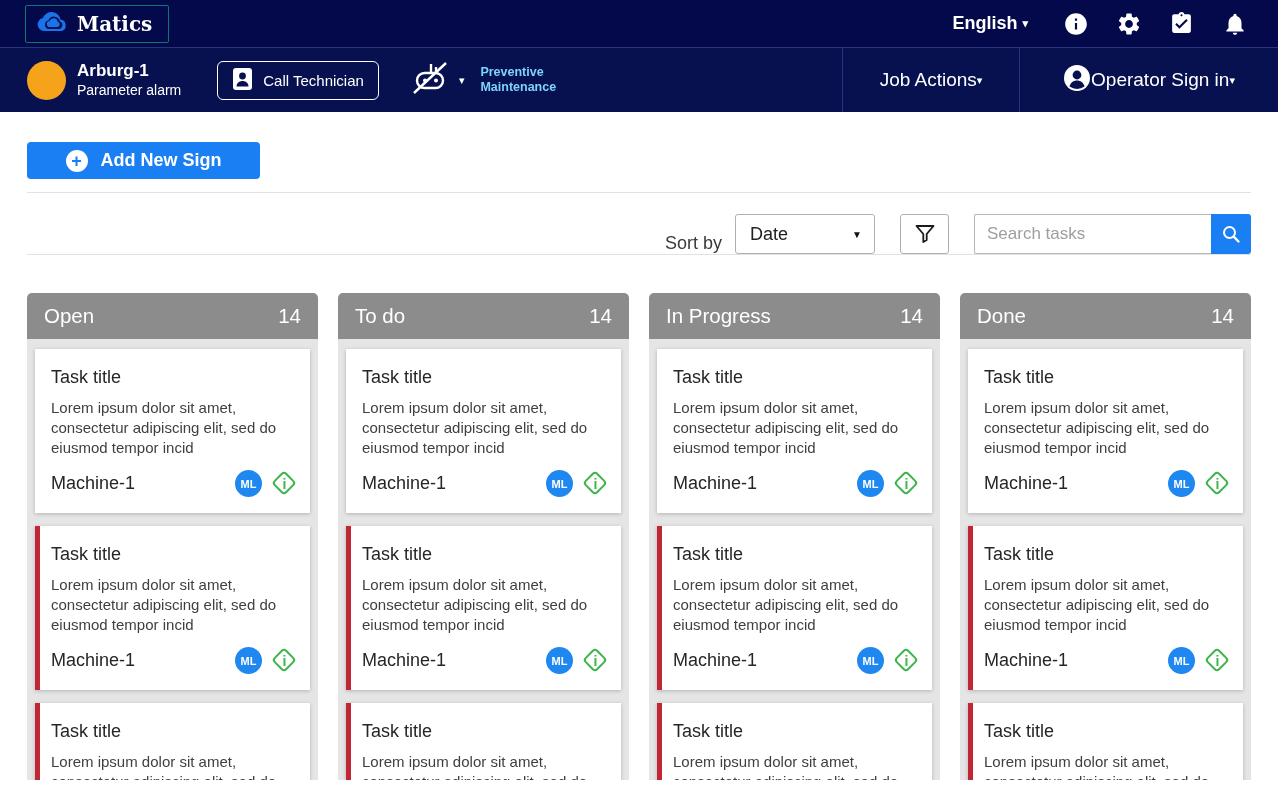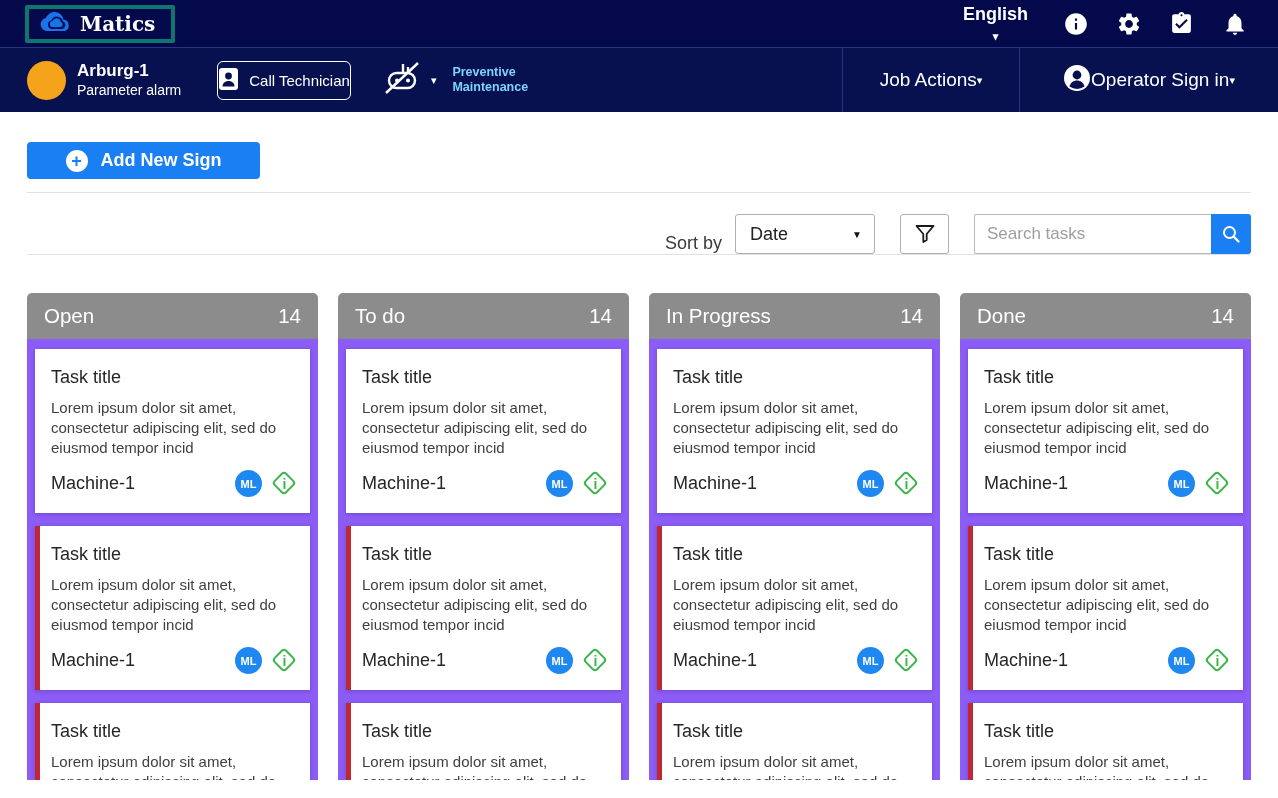--- a/index.html
+++ b/index.html
@@ -2,41 +2,41 @@
 <html><head>
 <meta charset="utf-8">
 <style>
   * { margin:0; padding:0; box-sizing:border-box; }
   html,body { width:1278px; height:798px; overflow:hidden; background:#fff;
     font-family:"Liberation Sans", sans-serif; }
 
   
   .topbar { height:47px; background:#03094a; display:flex; align-items:center;
     padding:0 30px 0 25px; }
-  .logo-box { display:flex; align-items:center; gap:9px; border:4px solid #0f766e;
+  .logo-box { display:flex; align-items:center; gap:9px; border:1px solid #0f766e;
     border-radius:2px; height:38px; padding:0 16px 0 10px; cursor:pointer; }
   .logo-text { color:#fff; font-family:"DejaVu Serif", serif; font-weight:bold;
     font-size:20px; }
   .top-right { margin-left:auto; display:flex; align-items:center; gap:26px; }
   .lang { color:#fff; font-size:18px; font-weight:bold; display:flex; align-items:center;
-    gap:5px; margin-right:8px; cursor:pointer;flex-direction:column; }
+    gap:5px; margin-right:8px; cursor:pointer; }
   .caret { font-size:11px; color:#fff; }
   .top-icon { width:27px; height:27px; display:flex; align-items:center;
     justify-content:center; cursor:pointer; }
 
   
   .machinebar { height:65px; background:#071150; border-top:1px solid #27357c;
     display:flex; align-items:stretch; }
   .mb-left { display:flex; align-items:center; padding-left:27px; }
   .status-circle { width:39px; height:39px; border-radius:50%; background:#f6a31c; }
   .machine-info { margin-left:11px; }
   .machine-name { color:#fff; font-size:17px; font-weight:bold; line-height:20px; }
   .machine-status { color:#fff; font-size:14px; line-height:18px; }
   .call-btn { margin-left:36px; height:39px; border:1px solid #fff; border-radius:6px;
-    background:transparent; display:flex; align-items:center; gap:10px; padding:0 0;
+    background:transparent; display:flex; align-items:center; gap:10px; padding:0 14px;
     color:#fff; font-size:15px; cursor:pointer; }
   .pm-group { margin-left:32px; display:flex; align-items:center; gap:8px; cursor:pointer; }
   .pm-label { color:#7dd3fc; font-size:12.5px; font-weight:bold; line-height:15px;
     margin-left:8px; }
   .mb-right { margin-left:auto; display:flex; height:100%; }
   .job-actions { width:178px; border-left:1px solid #27357c; border-right:1px solid #27357c;
     display:flex; align-items:center; justify-content:center; color:#fff;
     font-size:19px; cursor:pointer; }
   .operator { width:258px; display:flex; align-items:center; justify-content:center;
     color:#fff; font-size:19px; cursor:pointer; }
@@ -71,21 +71,21 @@
   .search-btn { width:40px; height:40px; background:#1a7ff2; border:none;
     border-radius:0 3px 3px 0; display:flex; align-items:center; justify-content:center;
     cursor:pointer; }
 
   
   .board { margin-top:38px; display:flex; gap:20px; height:487px; overflow:hidden; }
   .column { width:291px; display:flex; flex-direction:column; }
   .col-header { height:46px; background:#8c8c8c; border-radius:5px 5px 0 0;
     display:flex; align-items:center; justify-content:space-between; padding:0 17px;
     color:#fff; font-size:20.5px; flex:none; }
-  .col-body { flex:1; background:#8b5cf6; padding:10px 8px 0; overflow:hidden; }
+  .col-body { flex:1; background:#e5e5e5; padding:10px 8px 0; overflow:hidden; }
   .card { background:#fff; margin-bottom:13px; box-shadow:0 1px 4px rgba(0,0,0,.22);
     padding:18px 12px 16px 16px; cursor:pointer; }
   .card.alert { border-left:5px solid #bf2734; padding-left:11px; }
   .card-title { font-size:18px; color:#262626; margin-bottom:10px; }
   .card-desc { font-size:15px; line-height:20px; color:#3f3f3f; }
   .card-footer { margin-top:12px; display:flex; align-items:center;
     justify-content:space-between; }
   .card-machine { font-size:18px; color:#262626; }
   .card-icons { display:flex; align-items:center; gap:9px; }
   .ml-badge { width:27px; height:27px; border-radius:50%; background:#1e88f0; color:#fff;

